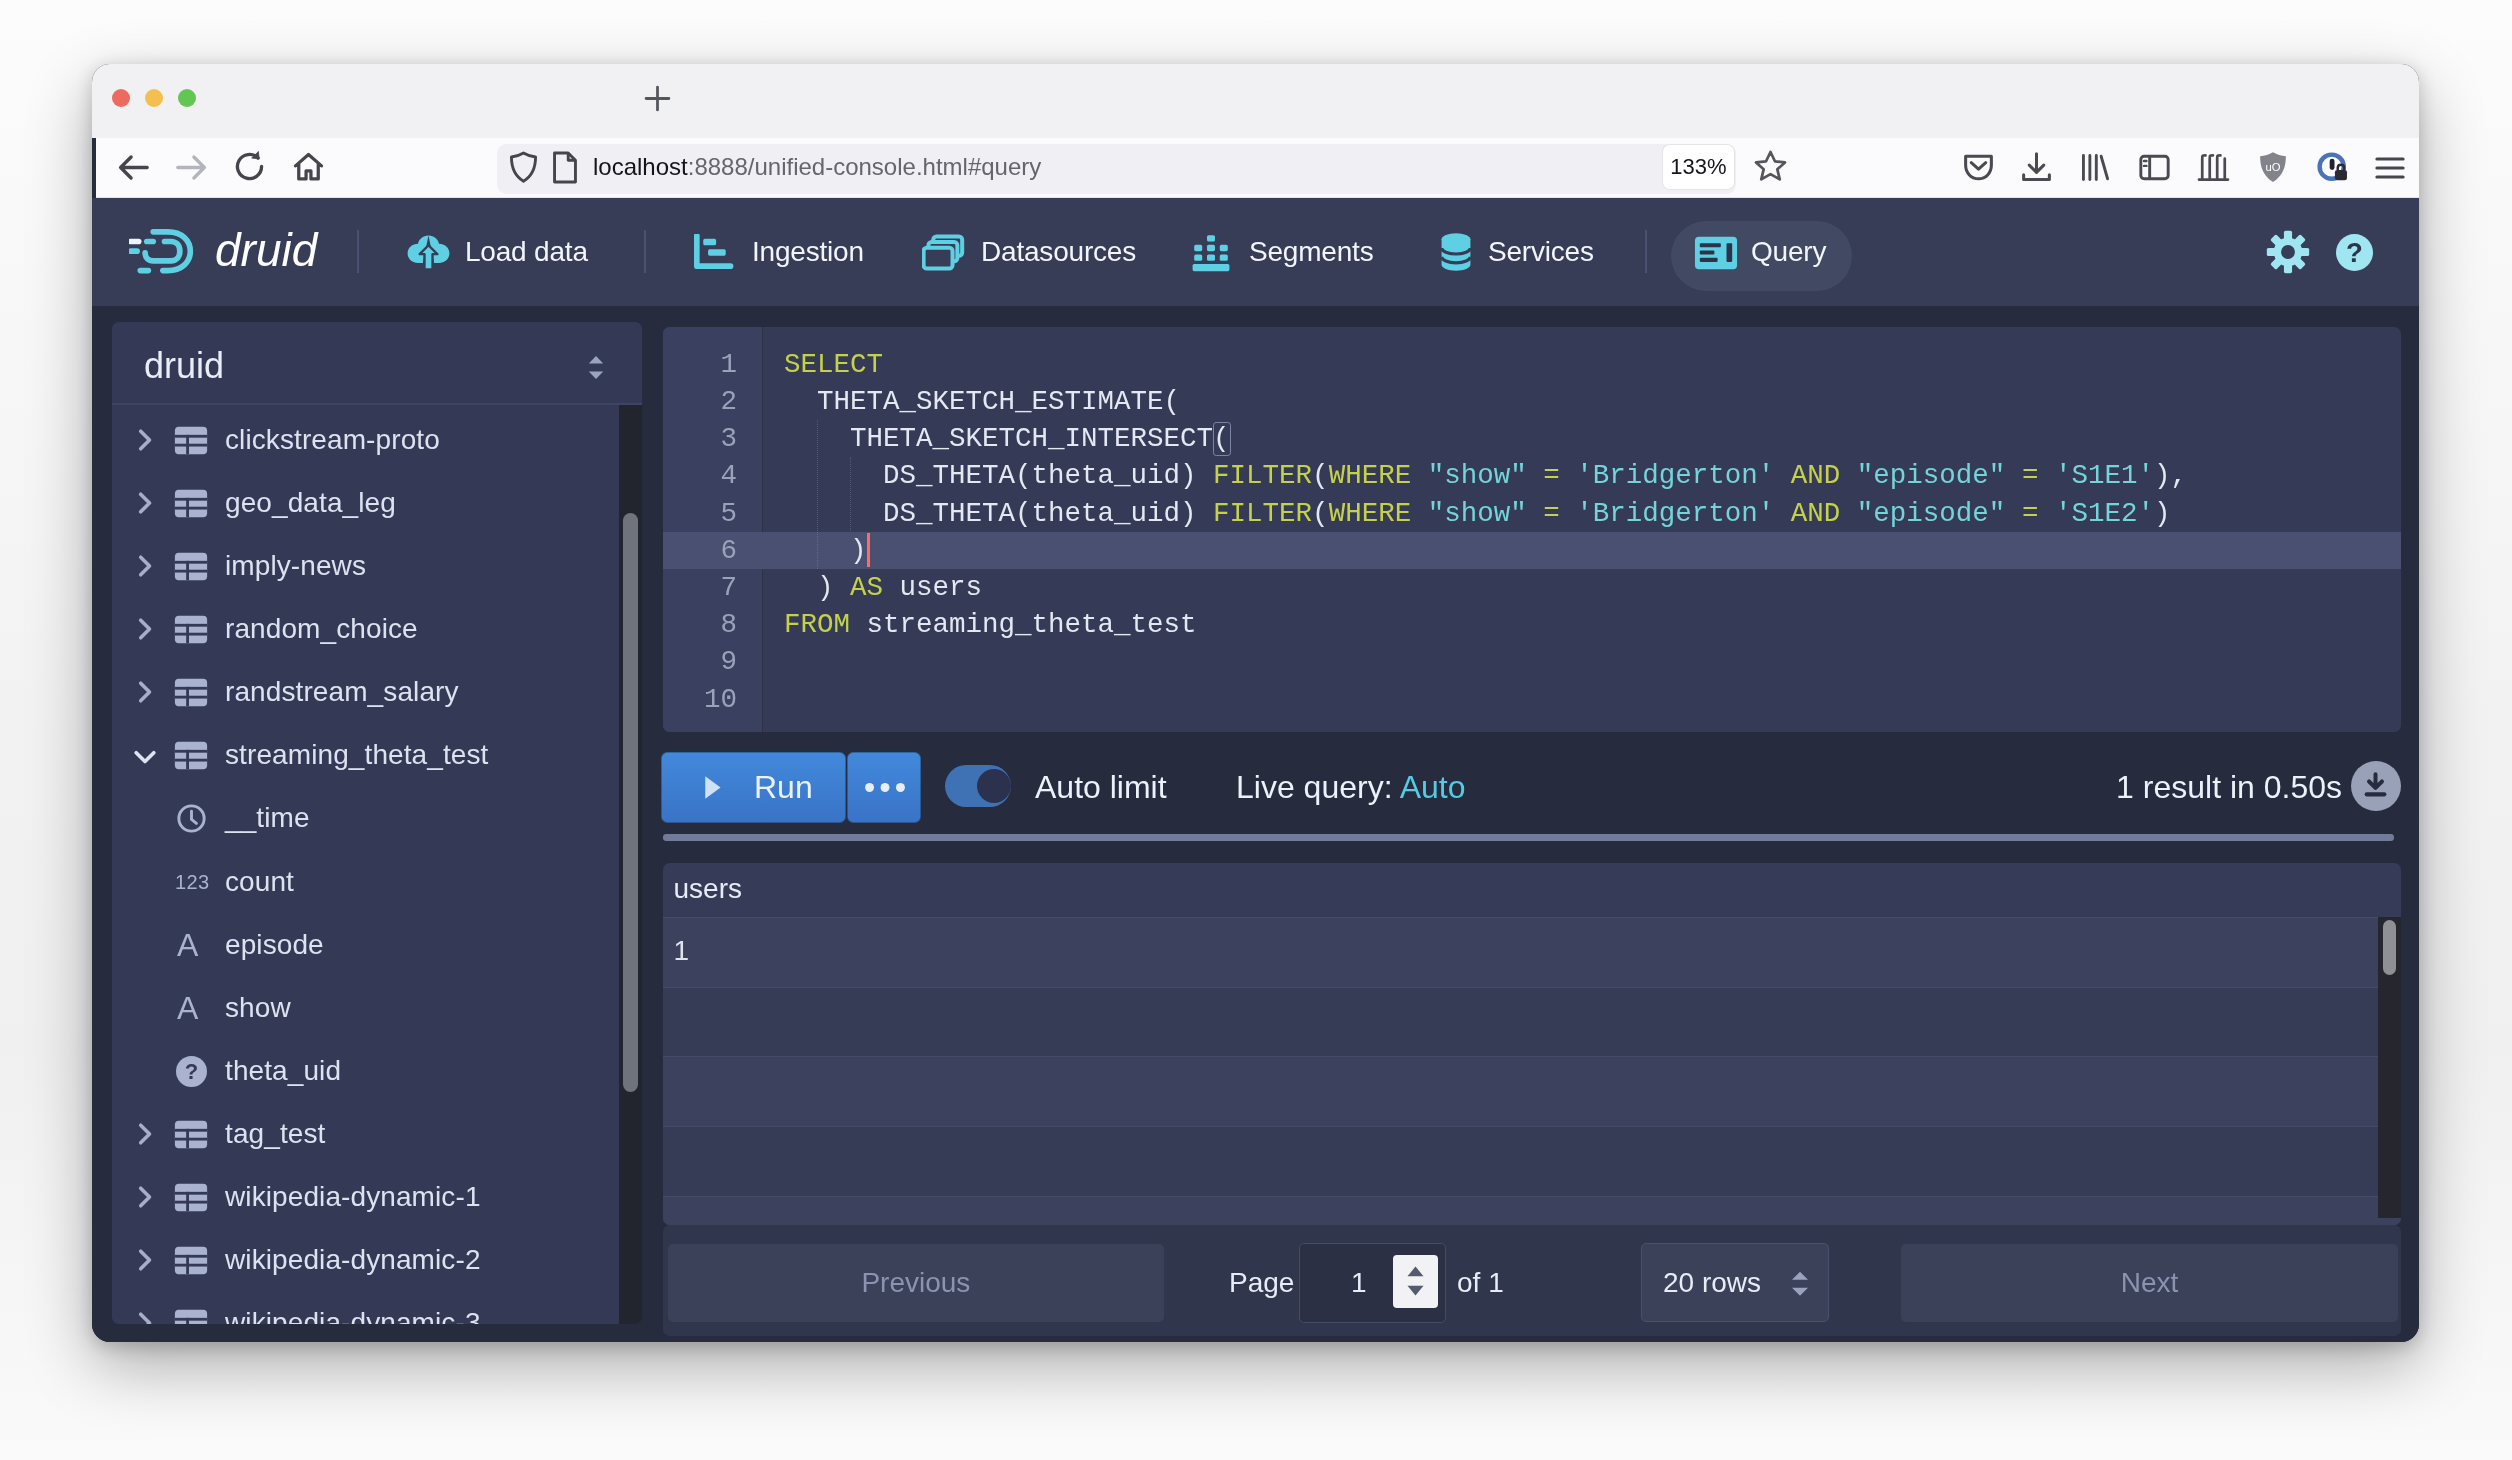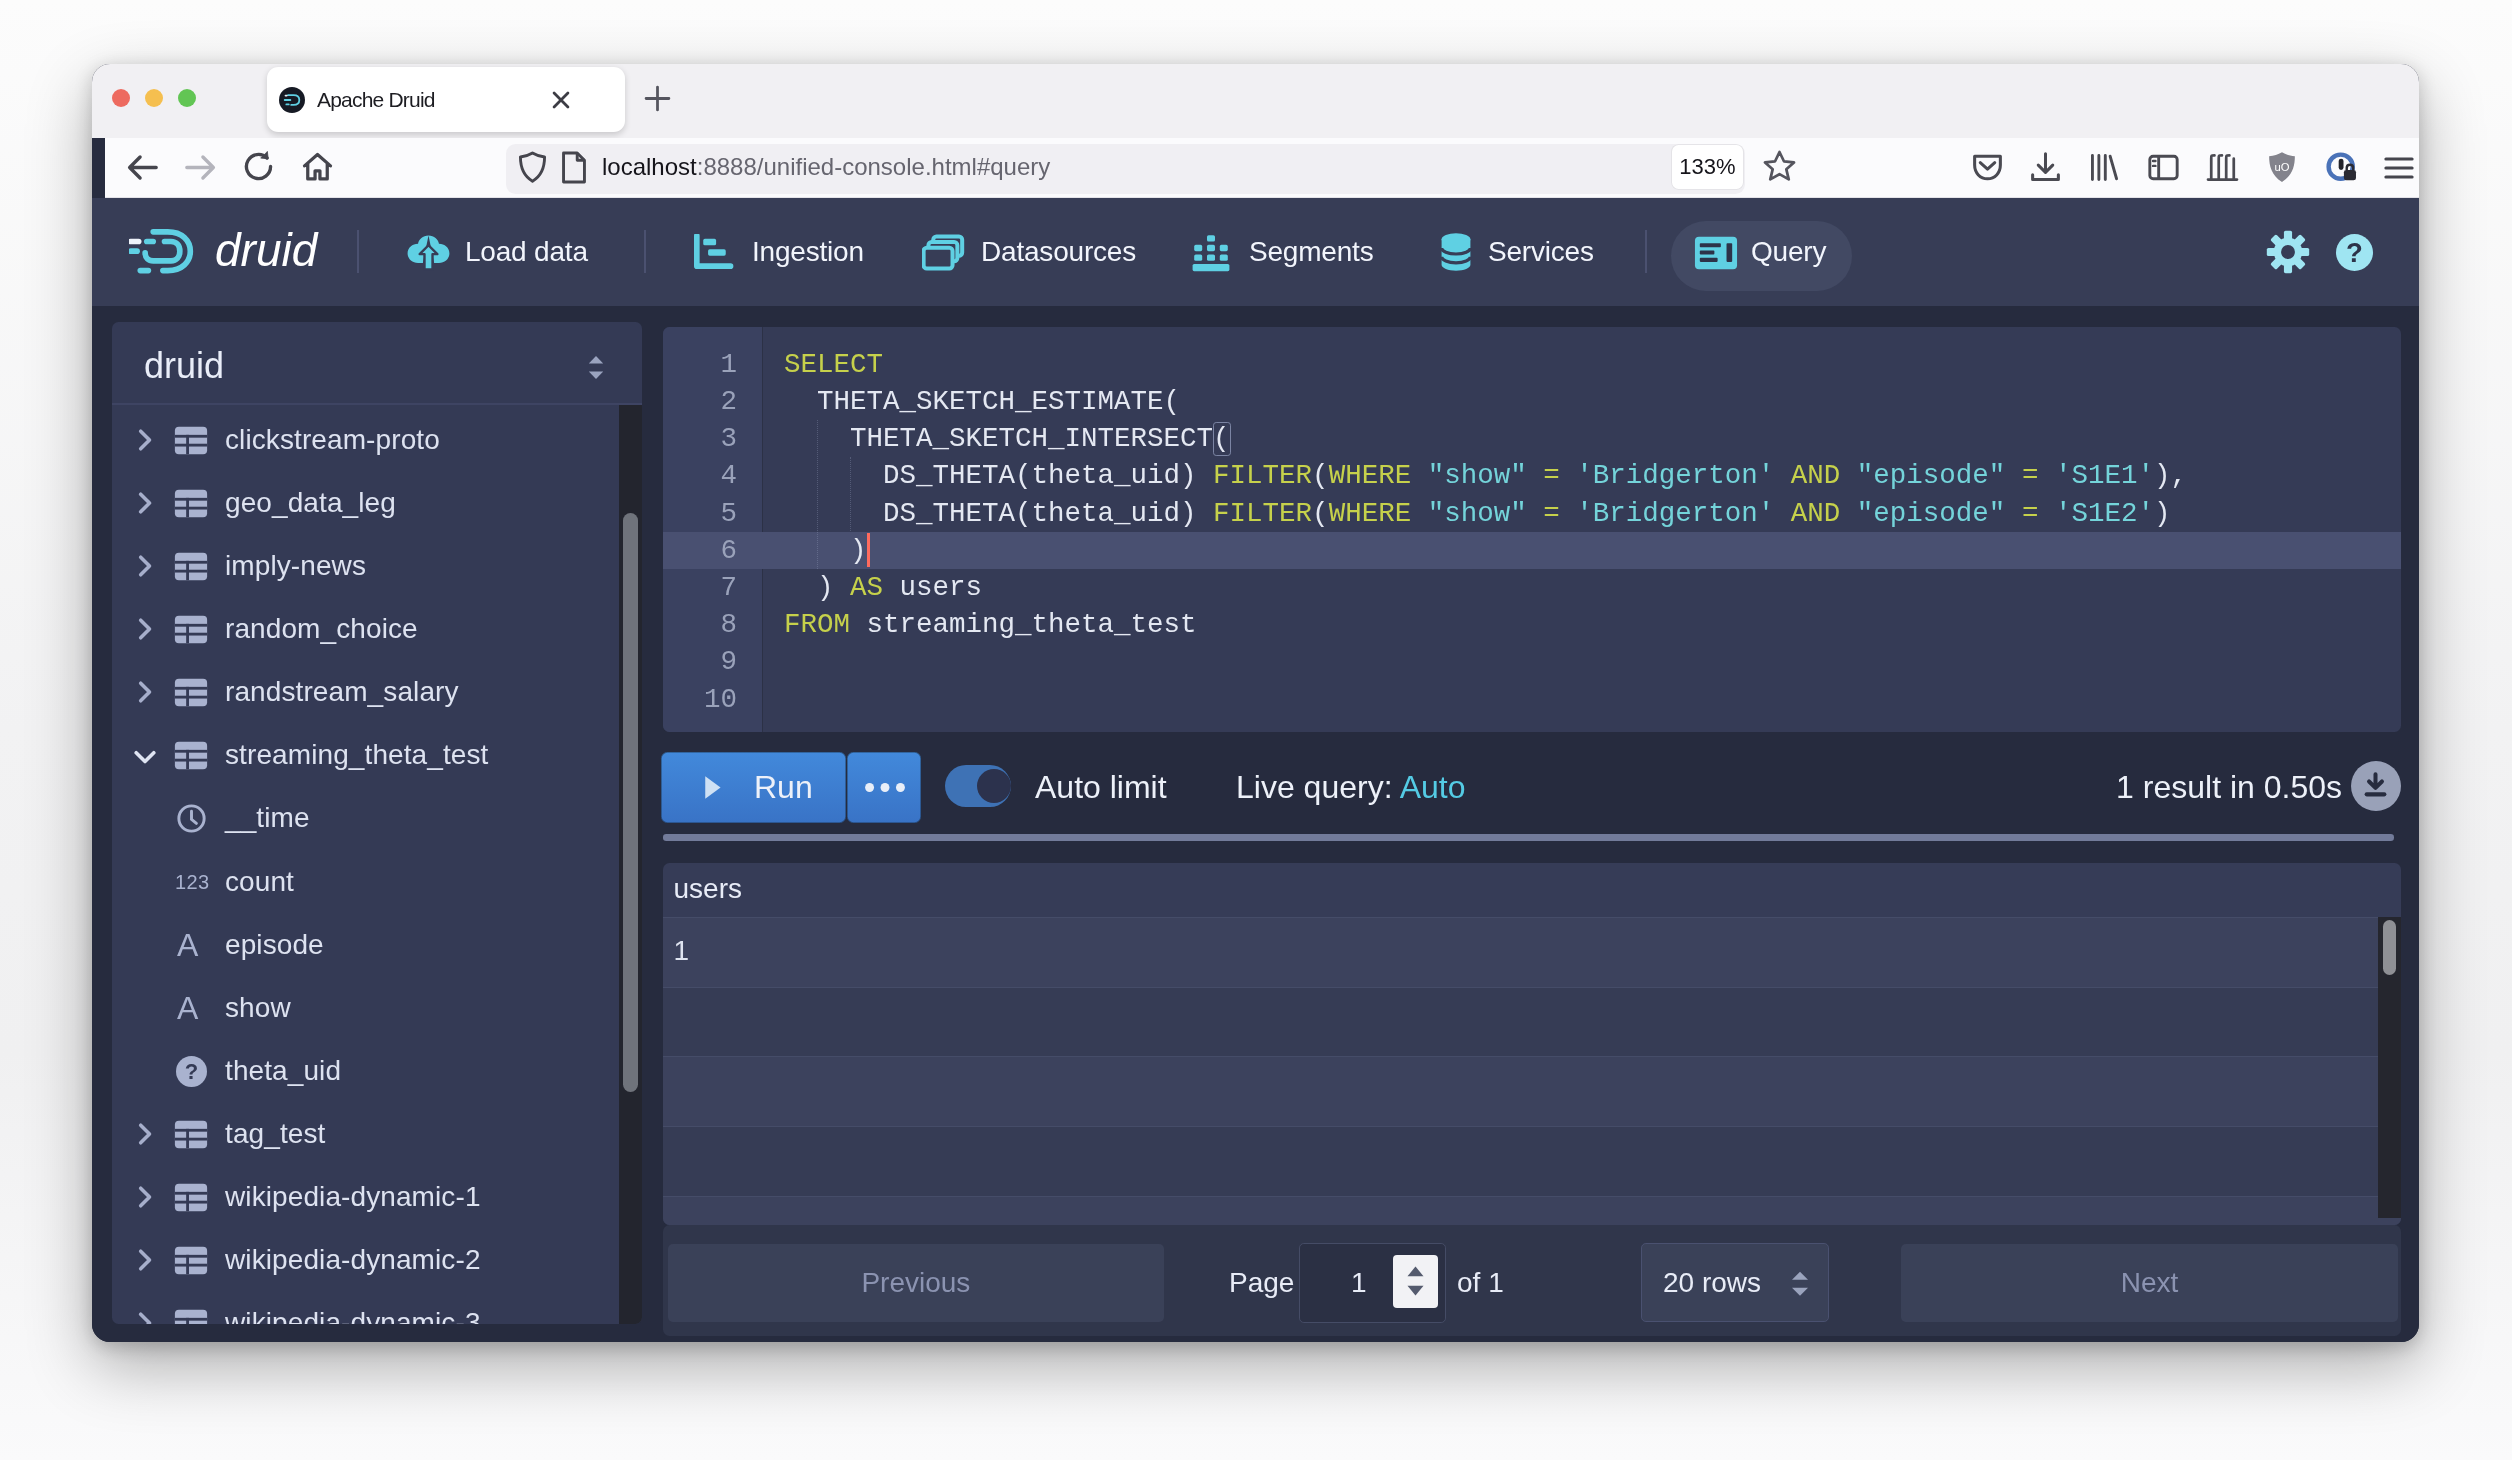--- a/index.html
+++ b/index.html
@@ -4,21 +4,21 @@
 <style>
 *{margin:0;padding:0;box-sizing:border-box;}
 html,body{width:2512px;height:1460px;overflow:hidden;}
 body{background:linear-gradient(180deg,#fcfcfc 0%,#f2f2f3 50%,#f0f0f1 72%,#fafafb 100%);font-family:"Liberation Sans",sans-serif;}
 .a{position:absolute;}
 .win{position:absolute;left:92px;top:64px;width:2327px;height:1278px;border-radius:18px;background:#272c3f;box-shadow:0 24px 65px rgba(0,0,0,.30),0 4.9px 18px rgba(0,0,0,.18);overflow:hidden;}
 .titlebar{position:absolute;left:0;top:0;width:2327px;height:74px;background:#f1f0f3;}
 .tl{position:absolute;width:18px;height:18px;border-radius:50%;top:25px;}
 .tab{position:absolute;left:175px;top:3.2px;width:358px;height:65px;background:#ffffff;border-radius:11.3px;box-shadow:0 2.4px 6.5px rgba(0,0,0,.16);}
 .tabtitle{position:absolute;left:50px;top:0;height:65px;line-height:65px;font-size:21px;color:#1d1d22;letter-spacing:-0.8px;}
-.toolbar{position:absolute;left:13px;top:74px;width:2367px;height:60px;background:#fbfbfd;border-bottom:0.8px solid #e4e3e8;}
+.toolbar{position:absolute;left:4px;top:74px;width:2367px;height:60px;background:#fbfbfd;border-bottom:0.8px solid #e4e3e8;}
 .urlfield{position:absolute;left:401px;top:5.7px;width:1239px;height:50px;background:#f0eff3;border-radius:9.7px;}
 .urltext{position:absolute;left:497px;top:0;height:60px;line-height:58px;font-size:24px;color:#15141a;}
 .urltext .dim{color:#66656f;}
 .chip{position:absolute;left:1567px;top:7.3px;width:71px;height:44px;background:#ffffff;border-radius:6.5px;text-align:center;line-height:44px;font-size:22px;color:#15141a;box-shadow:0 0 0 0.8px rgba(0,0,0,.06);}
 .navbar{position:absolute;left:0;top:134px;width:2327px;height:108px;background:#373d56;}
 .navtext{position:absolute;font-size:28px;color:#f2f5fc;letter-spacing:-0.2px;top:0;height:112px;line-height:107px;}
 .vsep{position:absolute;top:32px;width:1.6px;height:43px;background:#4b5170;}
 .pill{position:absolute;left:1579px;top:23px;width:181px;height:70px;border-radius:35px;background:#424963;}
 .content{position:absolute;left:0;top:242px;width:2327px;height:1036px;background:#262b3e;}
 .sb{position:absolute;left:20px;top:258px;width:530px;height:1002px;background:#343a55;border-radius:6.5px;overflow:hidden;}
@@ -47,32 +47,20 @@
 .ftext{position:absolute;top:18.6px;height:78px;line-height:78px;font-size:28px;color:#e8ecf7;}
 </style>
 </head>
 <body>
 <div class="win">
 
 <div class="titlebar">
  <div class="tl" style="left:20px;background:#ed6a5f;"></div>
  <div class="tl" style="left:53px;background:#f5bf4f;"></div>
  <div class="tl" style="left:86px;background:#62c554;"></div>
- <div class="tab">
-   <svg class="a" style="left:12px;top:20px;" width="26" height="26" viewBox="0 0 32 32">
-          <circle cx="16" cy="16" r="16" fill="#161a24"></circle>
-          <path d="M11 10 H18 C23 10 25 13 25 16 C25 19 23 22 18 22 H15" fill="none" stroke="#5fd0e3" stroke-width="2.2" stroke-linecap="round"></path>
-          <path d="M7 16 H14 M9 21.5 H12" stroke="#5fd0e3" stroke-width="2.2" stroke-linecap="round"></path>
-          <path d="M8 10.5 H9.5" stroke="#e8eef5" stroke-width="2.2" stroke-linecap="round"></path>
-        </svg>
-   <div class="tabtitle">Apache Druid</div>
-   <svg class="a" style="left:283px;top:22px;" width="22" height="22" viewBox="0 0 27 27">
-          <path d="M5 5 L22 22 M22 5 L5 22" stroke="#3c3c44" stroke-width="3.4" stroke-linecap="round"></path>
-        </svg>
- </div>
  <svg class="a" style="left:550px;top:18.6px;" width="31" height="31" viewBox="0 0 38 38">
         <path d="M19 5 V33 M5 19 H33" stroke="#55555e" stroke-width="3.4" stroke-linecap="round"></path>
       </svg>
 </div>
 
 <div class="toolbar">
  <svg class="a" style="left:18.6px;top:10.5px;" width="37" height="37" viewBox="0 0 46 46">
         <path d="M40 23 H8 M20 10 L7 23 L20 36" fill="none" stroke="#45454d" stroke-width="4.2" stroke-linecap="round" stroke-linejoin="round"></path>
       </svg>
  <svg class="a" style="left:77px;top:10.5px;" width="37" height="37" viewBox="0 0 46 46">

